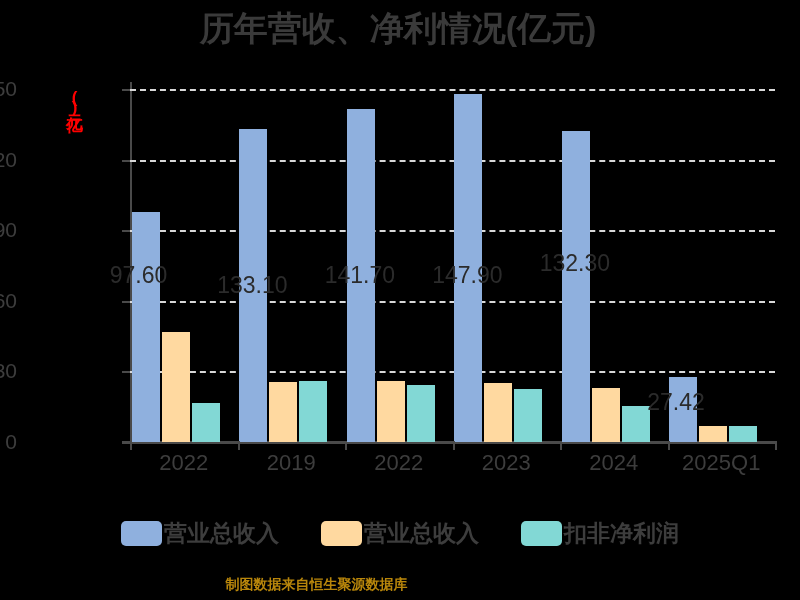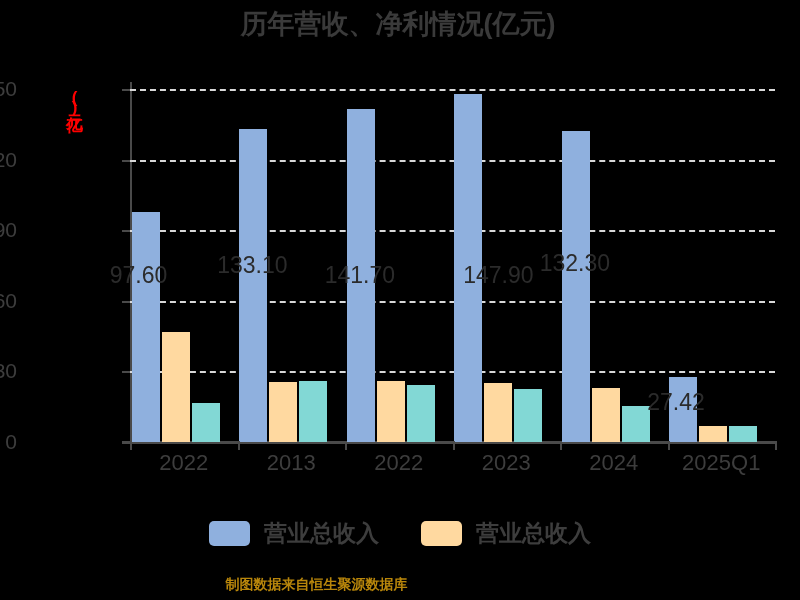--- a/index.html
+++ b/index.html
@@ -5,21 +5,21 @@
   html,body{margin:0;padding:0;}
   body{
     width:800px;height:600px;background:#000;overflow:hidden;
     font-family:"Liberation Sans","DejaVu Sans",sans-serif;
   }
   #root{position:relative;width:800px;height:600px;}
 
   
   .chart-title{
     position:absolute;left:0;top:6px;width:796px;text-align:center;
-    font-size:27px;font-weight:bold;color:#3a3a3a;letter-spacing:0px;
+    font-size:34px;font-weight:bold;color:#3a3a3a;letter-spacing:0px;
     white-space:nowrap;
   }
 
   
   
   .plot{
     position:absolute;left:130px;top:89px;width:645px;height:353px;
   }
   .axis-line-y{
     position:absolute;left:130px;top:82px;width:2px;height:362px;background:#4a4a4a;
@@ -69,21 +69,21 @@
   .xtick-label{
     position:absolute;top:450px;text-align:center;
     font-size:22px;color:#3d3d3d;white-space:nowrap;
   }
 
   
   .legend{
     position:absolute;left:0;top:518px;width:800px;
     display:flex;justify-content:center;align-items:center;gap:42px;
   }
-  .legend-item{display:flex;align-items:center;gap:14px;justify-content:space-between;}
+  .legend-item{display:flex;align-items:center;gap:2px;justify-content:space-between;}
   .legend-swatch{width:41px;height:25px;border-radius:5px;display:block;}
   .legend-label{font-size:23px;color:#3d3d3d;white-space:nowrap;font-weight:bold;}
 
   
   .footer-note{
     position:absolute;left:0;top:576px;width:633px;text-align:center;
     font-size:14px;color:#b8860b;font-weight:bold;letter-spacing:0px;
   }
 </style>
 </head>
@@ -141,45 +141,49 @@
         <div class="bar s0" style="left: 539.25px; width: 28px; height: 64.5284px;"></div>
         <div class="bar s1" style="left: 569.25px; width: 28px; height: 16.4733px;"></div>
         <div class="bar s2" style="left: 599.25px; width: 28px; height: 16.0027px;"></div>
       </div>
   </div>
 
   <div id="xtick-layer">
       <div class="xtick-mark" style="left: 130px;"></div>
       <div class="xtick-label" style="left: 130px; width: 107.5px;">2022</div>
       <div class="xtick-mark" style="left: 237.5px;"></div>
-      <div class="xtick-label" style="left: 237.5px; width: 107.5px;">2013</div>
+      <div class="xtick-label" style="left: 237.5px; width: 107.5px;">2019</div>
       <div class="xtick-mark" style="left: 345px;"></div>
       <div class="xtick-label" style="left: 345px; width: 107.5px;">2022</div>
       <div class="xtick-mark" style="left: 452.5px;"></div>
       <div class="xtick-label" style="left: 452.5px; width: 107.5px;">2023</div>
       <div class="xtick-mark" style="left: 560px;"></div>
       <div class="xtick-label" style="left: 560px; width: 107.5px;">2024</div>
       <div class="xtick-mark" style="left: 667.5px;"></div>
       <div class="xtick-label" style="left: 667.5px; width: 107.5px;">2025Q1</div>
       <div class="xtick-mark" style="left: 775px;"></div>
     </div>
   <div id="barlabel-layer">
       <div class="bar-label" style="left: 109.75px; top: 262px;">97.60</div>
-      <div class="bar-label" style="left: 217.25px; top: 252px;">133.10</div>
+      <div class="bar-label" style="left: 217.25px; top: 272px;">133.10</div>
       <div class="bar-label" style="left: 324.75px; top: 262px;">141.70</div>
-      <div class="bar-label" style="left: 432.25px; top: 262px; margin-left: 31px;">147.90</div>
+      <div class="bar-label" style="left: 432.25px; top: 262px;">147.90</div>
       <div class="bar-label" style="left: 539.75px; top: 250px;">132.30</div>
       <div class="bar-label" style="left: 647.25px; top: 389px;">27.42</div>
     </div>
 
   <div class="legend" id="legend">
       <div class="legend-item">
         <span class="legend-swatch" style="background: rgb(143, 176, 222);"></span>
         <span class="legend-label">营业总收入</span>
       </div>
       <div class="legend-item">
         <span class="legend-swatch" style="background: rgb(255, 217, 160);"></span>
         <span class="legend-label">营业总收入</span>
       </div>
+      <div class="legend-item">
+        <span class="legend-swatch" style="background: rgb(130, 216, 213);"></span>
+        <span class="legend-label">扣非净利润</span>
+      </div>
     </div>
 
   <div class="footer-note">制图数据来自恒生聚源数据库</div>
 </div>
 
 </body></html>

